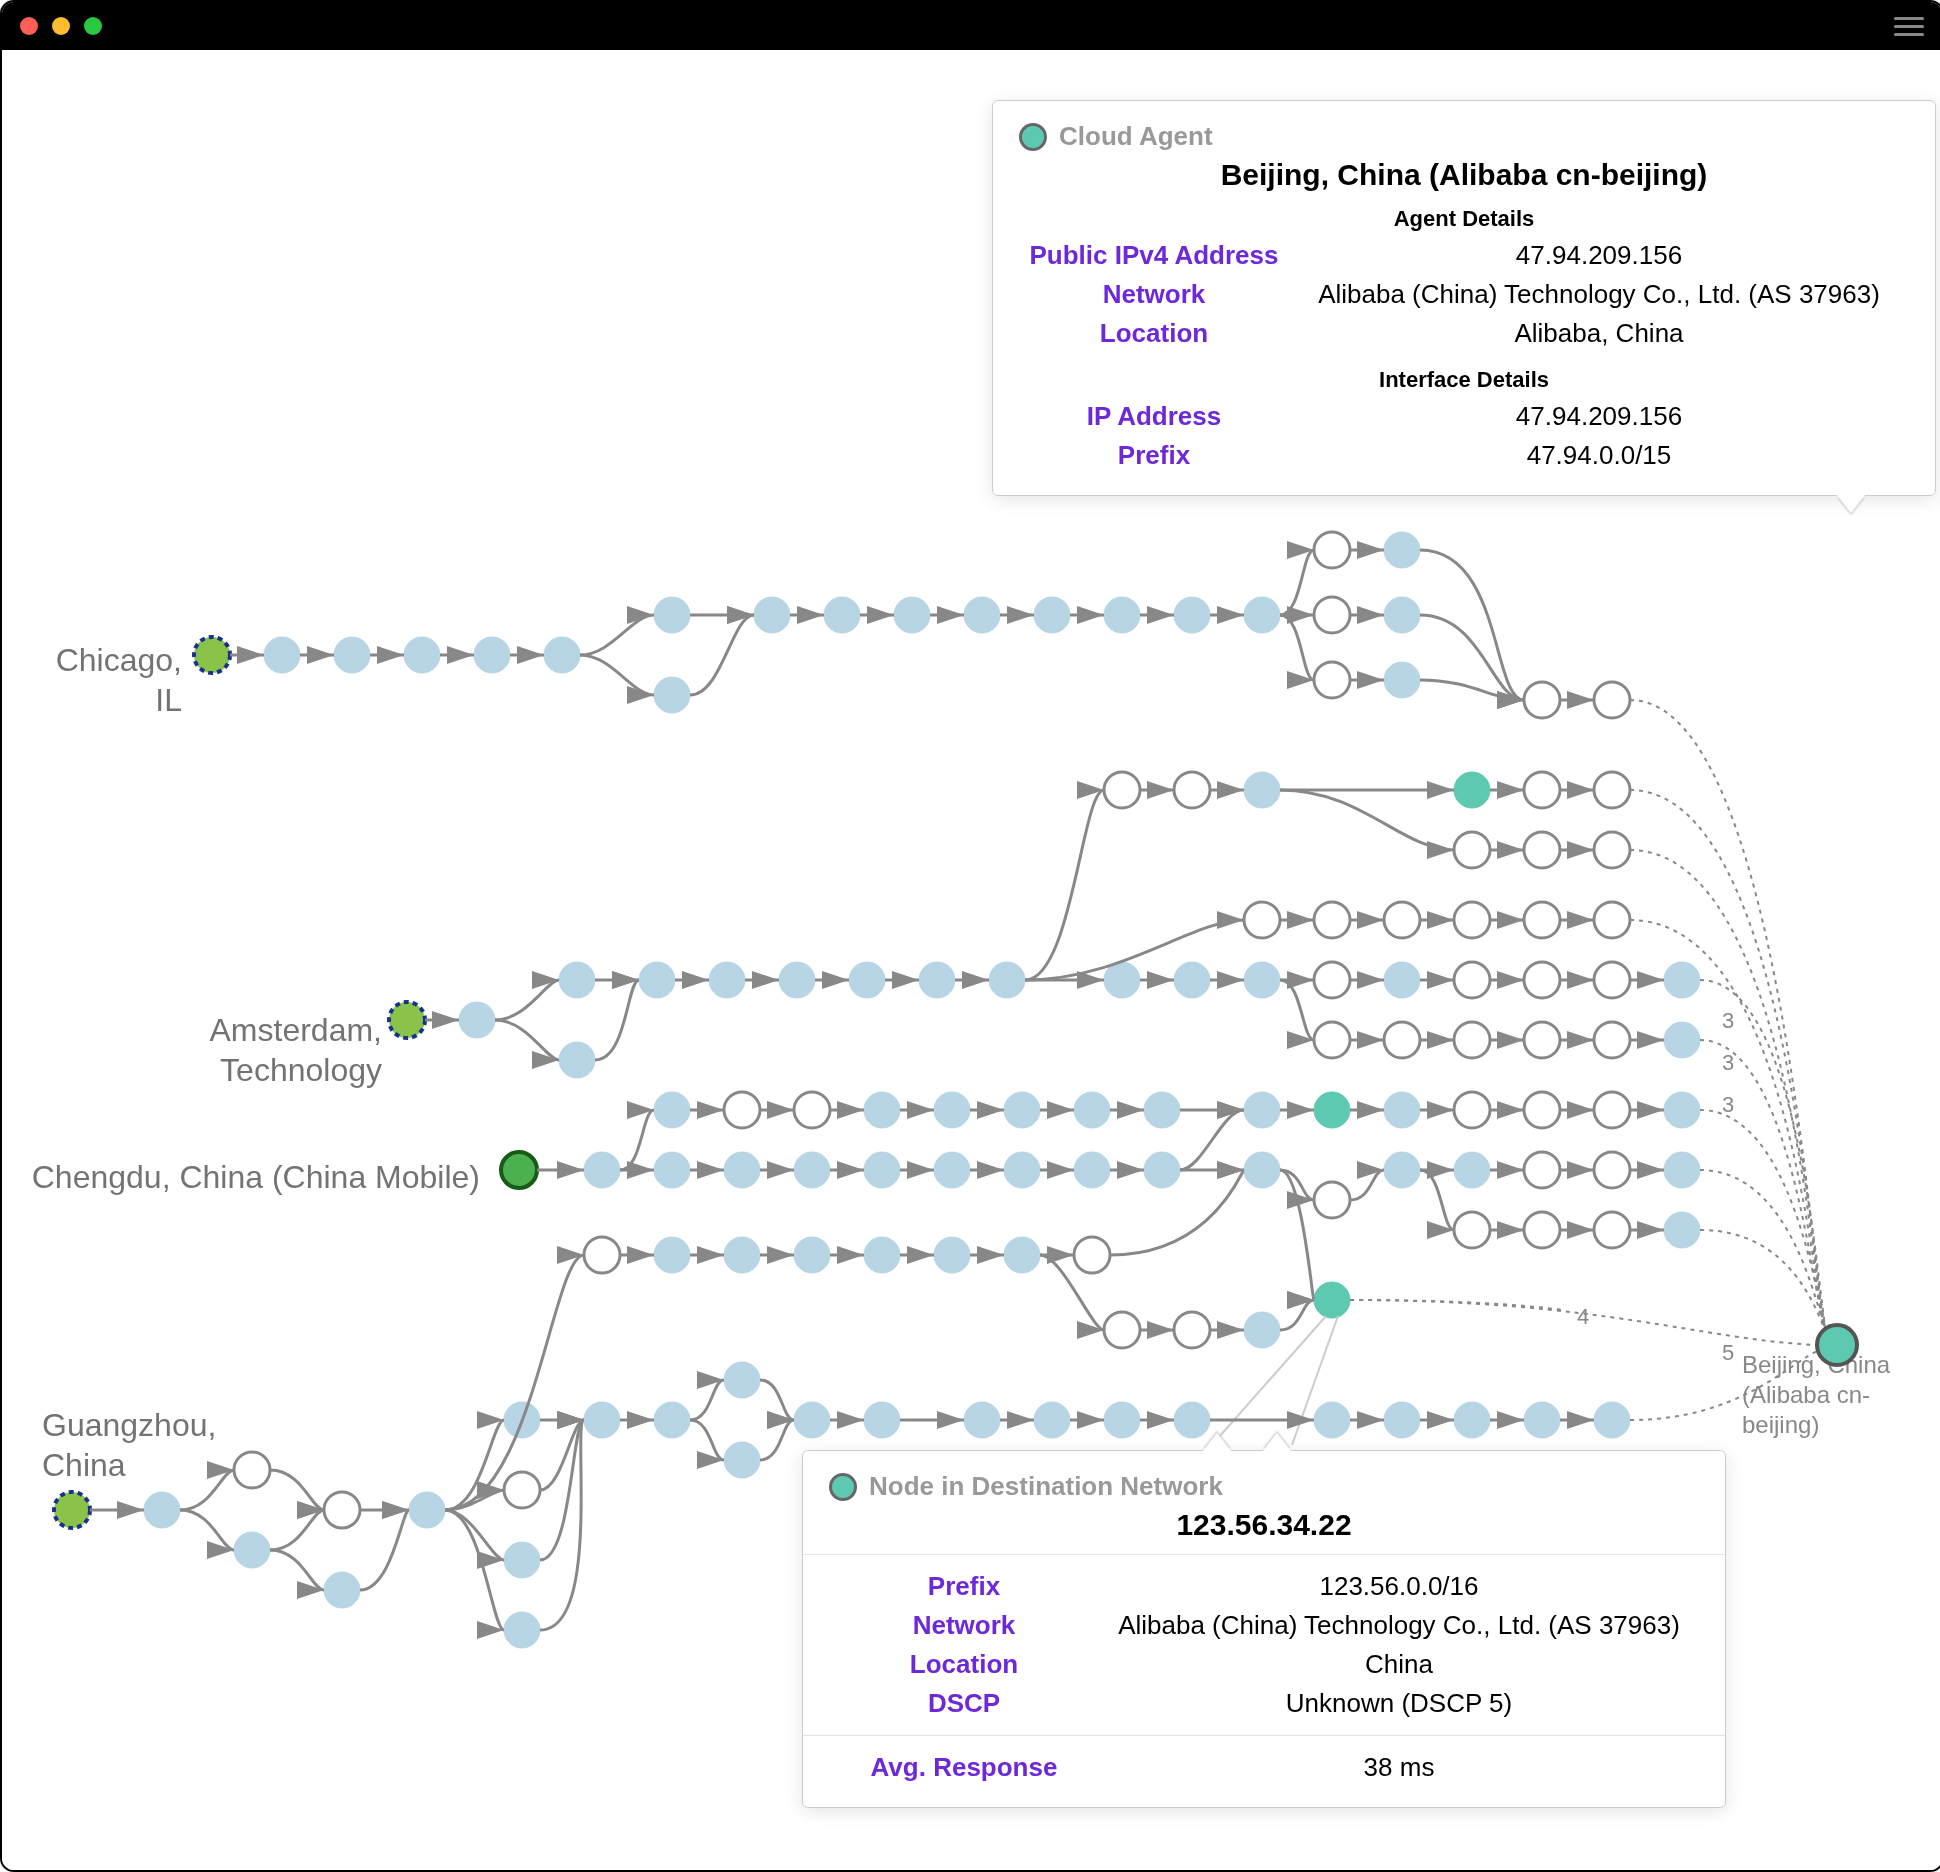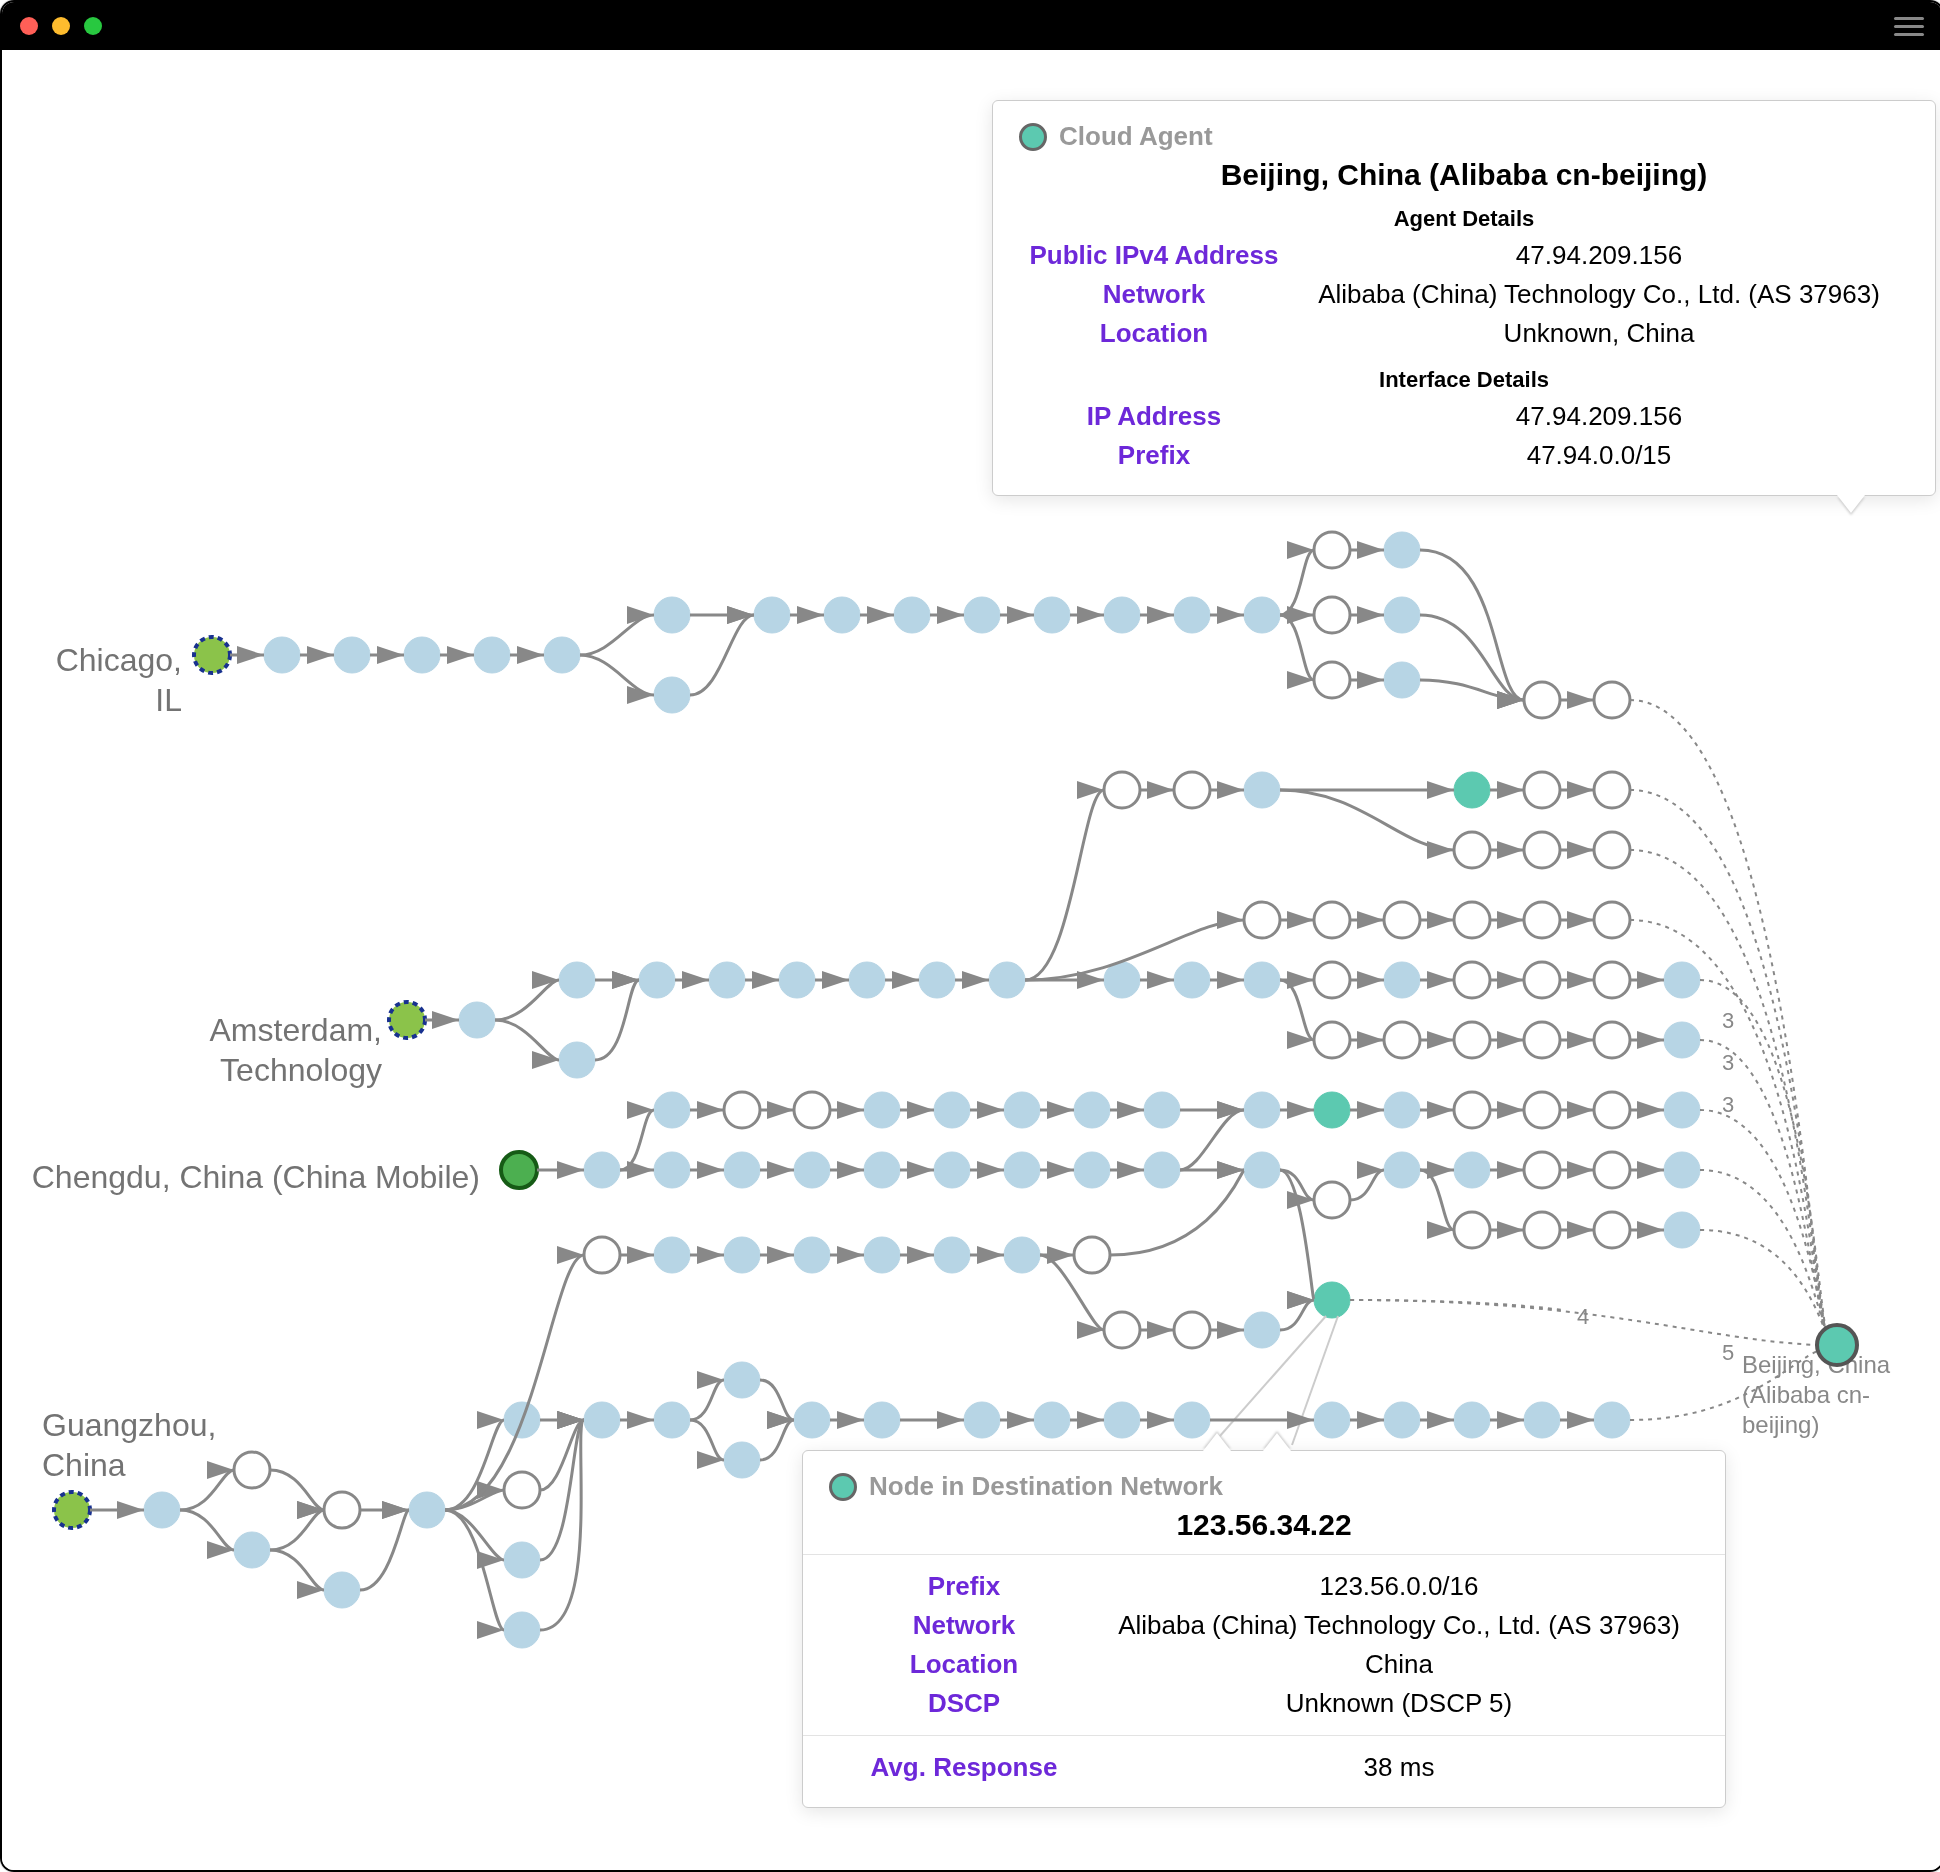--- a/index.html
+++ b/index.html
@@ -446,21 +446,21 @@
             <tr>
               <td class="k">Public IPv4 Address</td>
               <td class="v">47.94.209.156</td>
             </tr>
         <tr>
               <td class="k">Network</td>
               <td class="v">Alibaba (China) Technology Co., Ltd. (AS 37963)</td>
             </tr>
         <tr>
               <td class="k">Location</td>
-              <td class="v">Unknown, China</td>
+              <td class="v">Alibaba, China</td>
             </tr>
       </tbody>
         </table>
       <h3>Interface Details</h3>
       <table>
         <tbody>
             <tr>
               <td class="k">IP Address</td>
               <td class="v">47.94.209.156</td>
             </tr>

